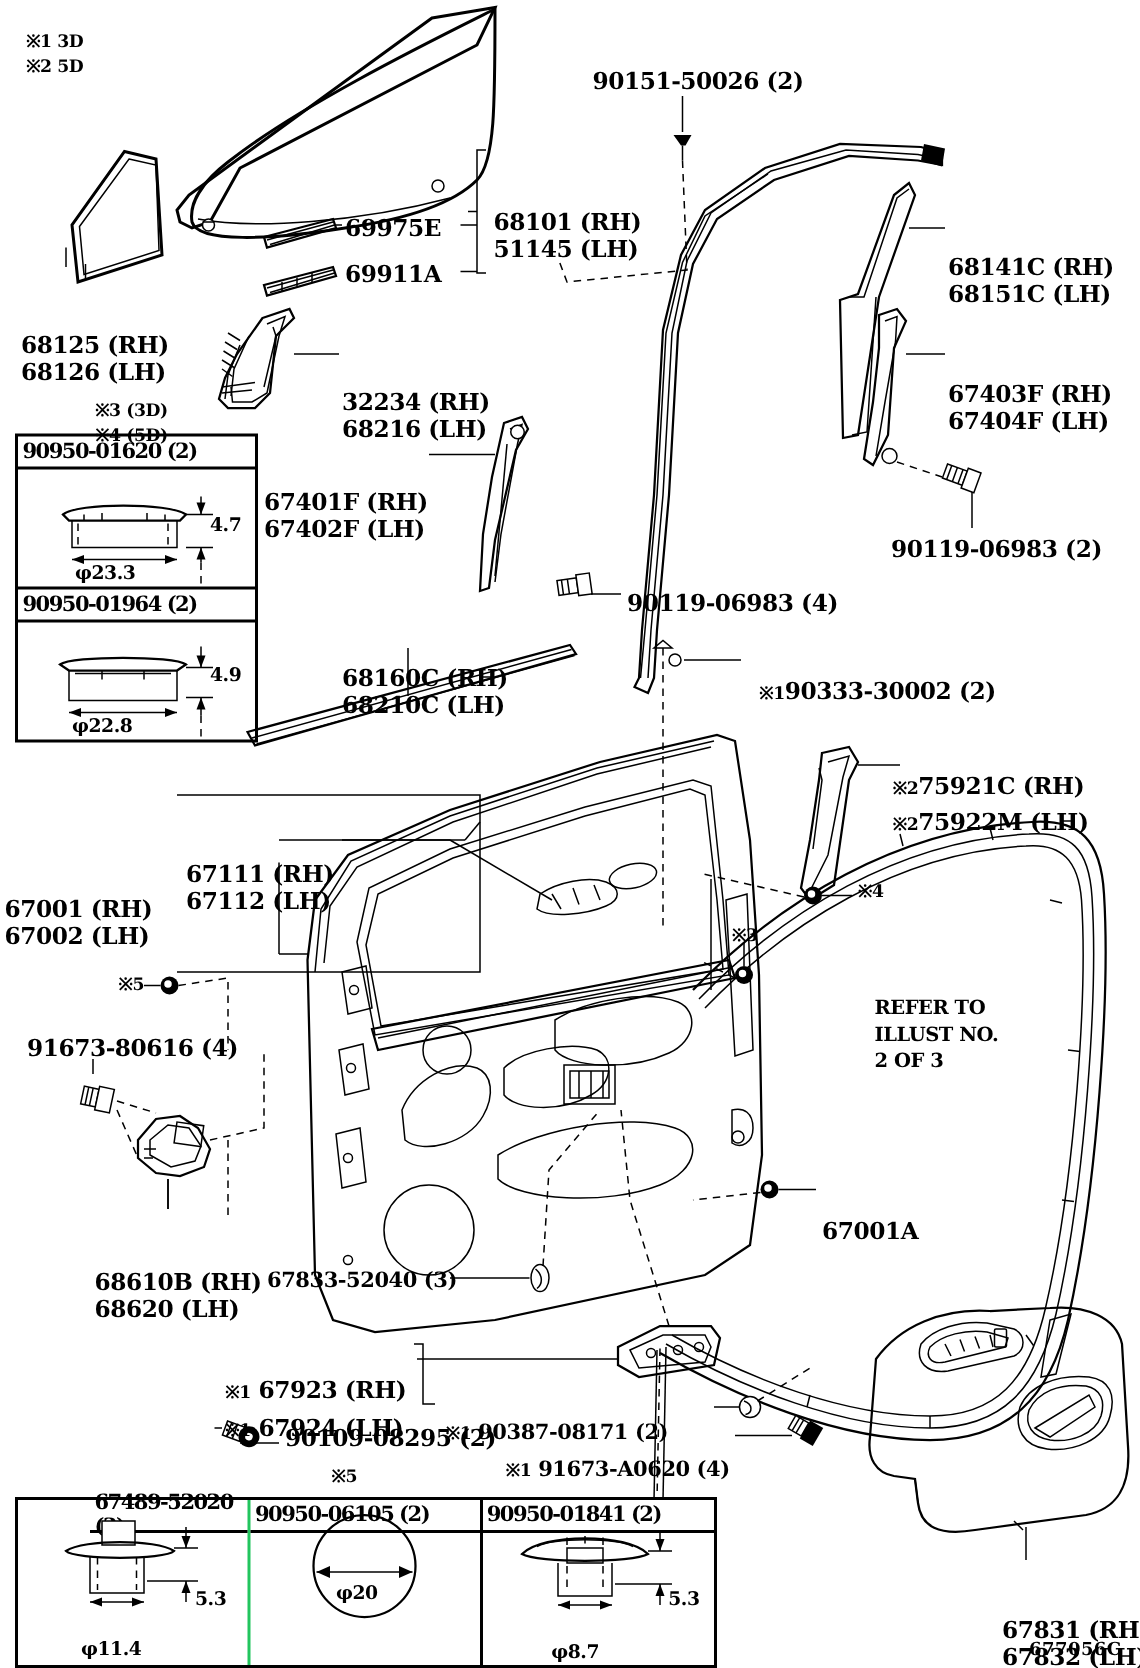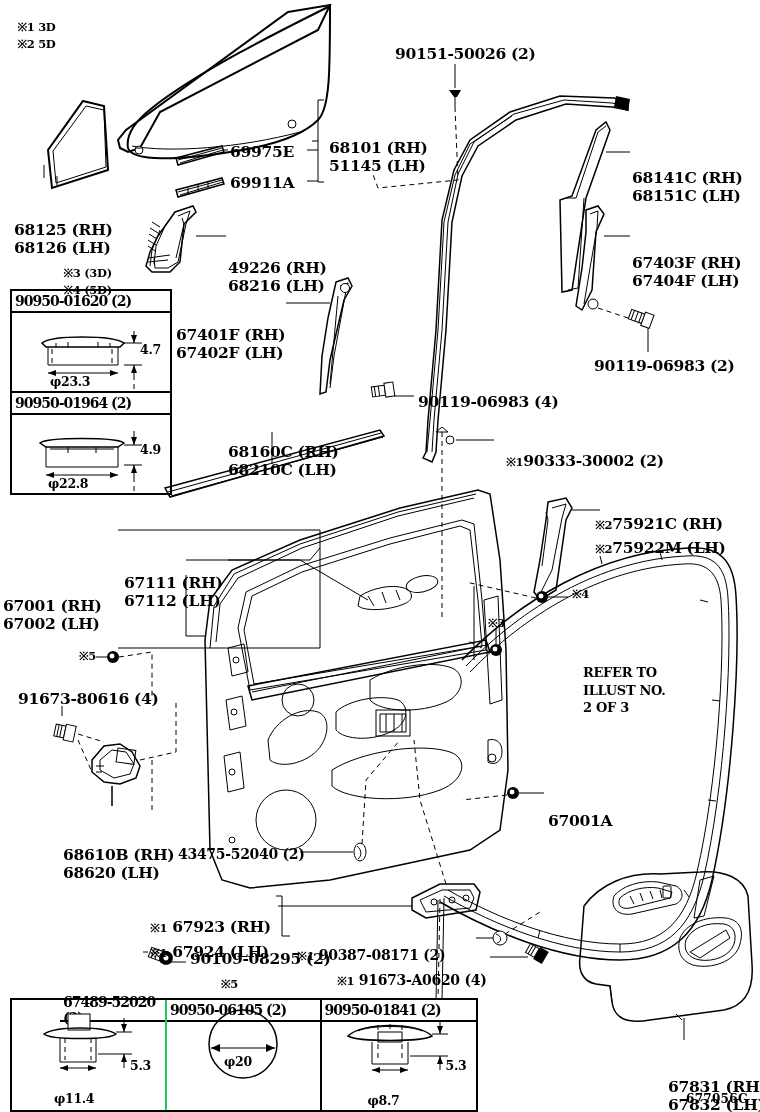--- a/index.html
+++ b/index.html
@@ -378,21 +378,21 @@
   <div>68101 (RH)</div><div>51145 (LH)</div>
 </div>
 <div class="lbl pn" style="left:395px;top:45px;">90151-50026 (2)</div>
 <div class="lbl pn" style="left:632px;top:133px;">
   <div>68141C (RH)</div><div>68151C (LH)</div>
 </div>
 <div class="lbl pn" style="left:632px;top:218px;">
   <div>67403F (RH)</div><div>67404F (LH)</div>
 </div>
 <div class="lbl pn" style="left:228px;top:223px;">
-  <div>49226 (RH)</div><div>68216 (LH)</div>
+  <div>32234 (RH)</div><div>68216 (LH)</div>
 </div>
 <div class="lbl pn" style="left:176px;top:290px;">
   <div>67401F (RH)</div><div>67402F (LH)</div>
 </div>
 <div class="lbl pn" style="left:594px;top:357px;">90119-06983 (2)</div>
 <div class="lbl pn" style="left:418px;top:393px;">90119-06983 (4)</div>
 <div class="lbl pn" style="left:228px;top:407px;">
   <div>68160C (RH)</div><div>68210C (LH)</div>
 </div>
 <div class="lbl pn" style="left:496px;top:434px;">
@@ -407,21 +407,21 @@
 <div class="lbl pn" style="left:124px;top:538px;">
   <div>67111 (RH)</div><div>67112 (LH)</div>
 </div>
 <div class="lbl pn" style="left:3px;top:561px;">
   <div>67001 (RH)</div><div>67002 (LH)</div>
 </div>
 <div class="lbl pn" style="left:18px;top:690px;">91673-80616 (4)</div>
 <div class="lbl pn" style="left:63px;top:810px;">
   <div>68610B (RH)</div><div>68620 (LH)</div>
 </div>
-<div class="lbl pn-s" style="left:178px;top:846px;">43475-52040 (2)</div>
+<div class="lbl pn-s" style="left:178px;top:846px;">67833-52040 (3)</div>
 <div class="lbl pn" style="left:140px;top:900px;">
   <span class="note">※1</span> <span>67923 (RH)</span>
 </div>
 <div class="lbl pn" style="left:140px;top:925px;">
   <span class="note">※1</span> <span>67924 (LH)</span>
 </div>
 <div class="lbl pn-s" style="left:288px;top:931px;">
   <span class="note">※1</span> <span>90387-08171 (2)</span>
 </div>
 <div class="lbl pn-s" style="left:328px;top:956px;">

